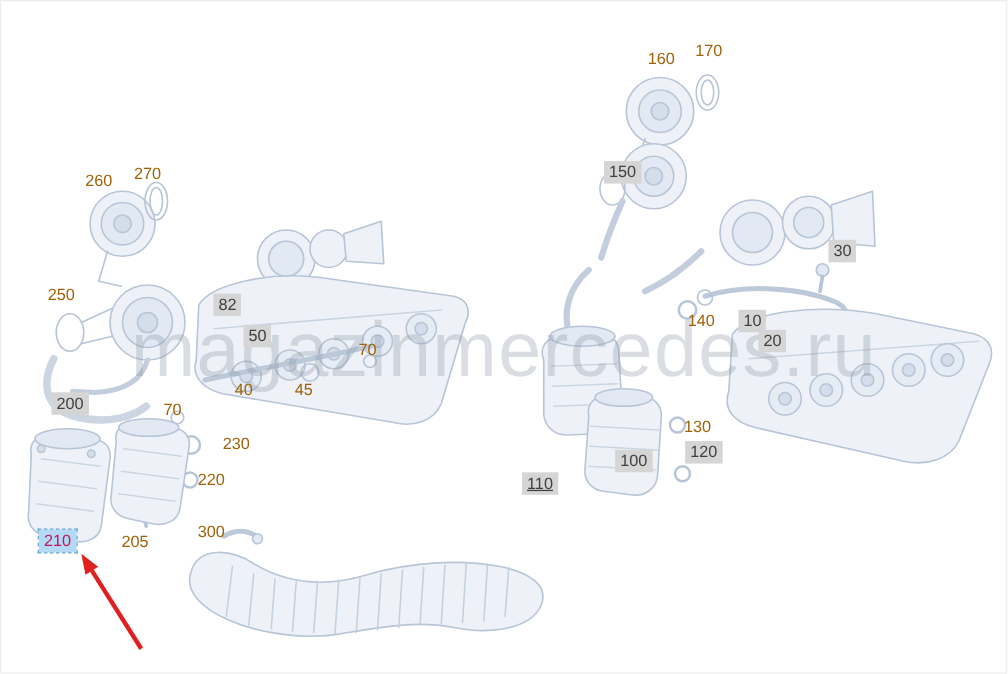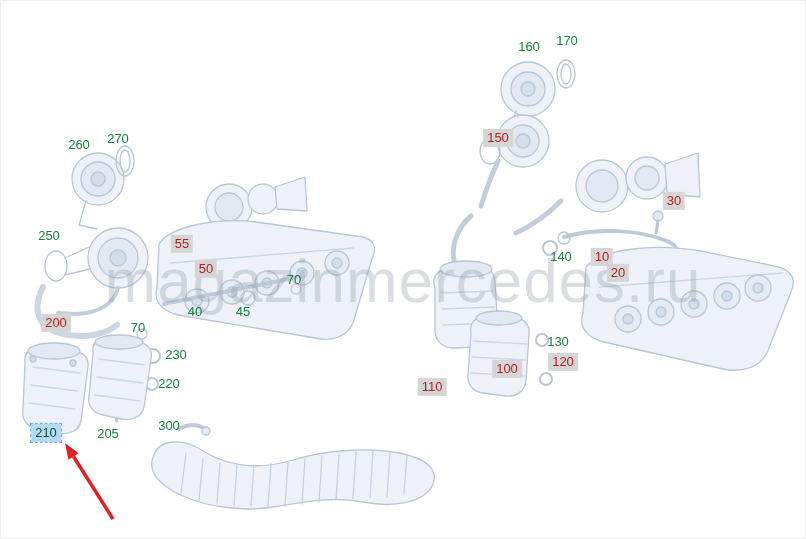--- a/index.html
+++ b/index.html
@@ -12,25 +12,25 @@
   .watermark {
     position:absolute; left:0; top:244px; width:100%;
     text-align:center; font-size:62px; letter-spacing:1px;
     color:#8d99a6; opacity:.32; white-space:nowrap;
     pointer-events:none; user-select:none;
   }
   .labels-layer { position:absolute; left:0; top:0; width:100%; height:100%; }
   .part-label {
     position:absolute; transform:translate(-50%,-50%);
     font-size:13px; line-height:1.1; padding:2px 4px;
-    color:#15803d; cursor:pointer; white-space:nowrap;
-  }
-  .part-label.gray { background:#d5d5d5; color:#b91c1c; }
+    color:#a16207; cursor:pointer; white-space:nowrap;
+  }
+  .part-label.gray { background:#d5d5d5; color:#404040; }
   .part-label.blue {
-    background:#b4d9f4; color:#14532d;
+    background:#b4d9f4; color:#be185d;
     outline:1px dashed #64a5d8;
   }
   .arrow-layer { position:absolute; left:0; top:0; pointer-events:none; }
 </style>
 </head>
 <body>
 
 <div class="stage">
 
   <svg class="drawing" width="806" height="539" viewBox="0 0 806 539">
@@ -203,42 +203,42 @@
     </g>
   </svg>
 
   <div class="watermark">magazinmercedes.ru</div>
 
   <div class="labels-layer">
       <div class="part-label plain" style="left: 78px; top: 144px;">260</div>
       <div class="part-label plain" style="left: 117px; top: 138px;">270</div>
       <div class="part-label plain" style="left: 48px; top: 235px;">250</div>
       <div class="part-label gray" style="left: 55px; top: 322px;">200</div>
-      <div class="part-label gray" style="left: 181px; top: 243px;">55</div>
+      <div class="part-label gray" style="left: 181px; top: 243px;">82</div>
       <div class="part-label gray" style="left: 205px; top: 268px;">50</div>
       <div class="part-label plain" style="left: 293px; top: 279px;">70</div>
       <div class="part-label plain" style="left: 194px; top: 311px;">40</div>
       <div class="part-label plain" style="left: 242px; top: 311px;">45</div>
       <div class="part-label plain" style="left: 137px; top: 327px;">70</div>
-      <div class="part-label plain" style="left: 175px; top: 354px;">230</div>
+      <div class="part-label plain" style="left: 188px; top: 354px;">230</div>
       <div class="part-label plain" style="left: 168px; top: 383px;">220</div>
       <div class="part-label plain" style="left: 168px; top: 425px; text-align: right;">300</div>
       <div class="part-label blue" style="left: 45px; top: 432px;">210</div>
       <div class="part-label plain" style="left: 107px; top: 433px;">205</div>
       <div class="part-label plain" style="left: 528px; top: 46px;">160</div>
       <div class="part-label plain" style="left: 566px; top: 40px;">170</div>
       <div class="part-label gray" style="left: 497px; top: 137px;">150</div>
       <div class="part-label gray" style="left: 673px; top: 200px;">30</div>
       <div class="part-label plain" style="left: 560px; top: 256px;">140</div>
       <div class="part-label gray" style="left: 601px; top: 256px; text-align: center;">10</div>
       <div class="part-label gray" style="left: 617px; top: 272px;">20</div>
       <div class="part-label plain" style="left: 557px; top: 341px;">130</div>
       <div class="part-label gray" style="left: 506px; top: 368px;">100</div>
       <div class="part-label gray" style="left: 562px; top: 361px;">120</div>
-      <div class="part-label gray" style="left: 431px; top: 386px;">110</div>
+      <div class="part-label gray" style="left: 431px; top: 386px; text-decoration: underline;">110</div>
     </div>
 
   <svg class="arrow-layer" width="806" height="539" viewBox="0 0 806 539">
     <line x1="112" y1="518" x2="72.5" y2="455.5" stroke="#e02020" stroke-width="3.5"></line>
     <polygon points="64,442 77.6,452.3 67.4,458.7" fill="#e02020"></polygon>
   </svg>
 
 </div>
 
 </body></html>

